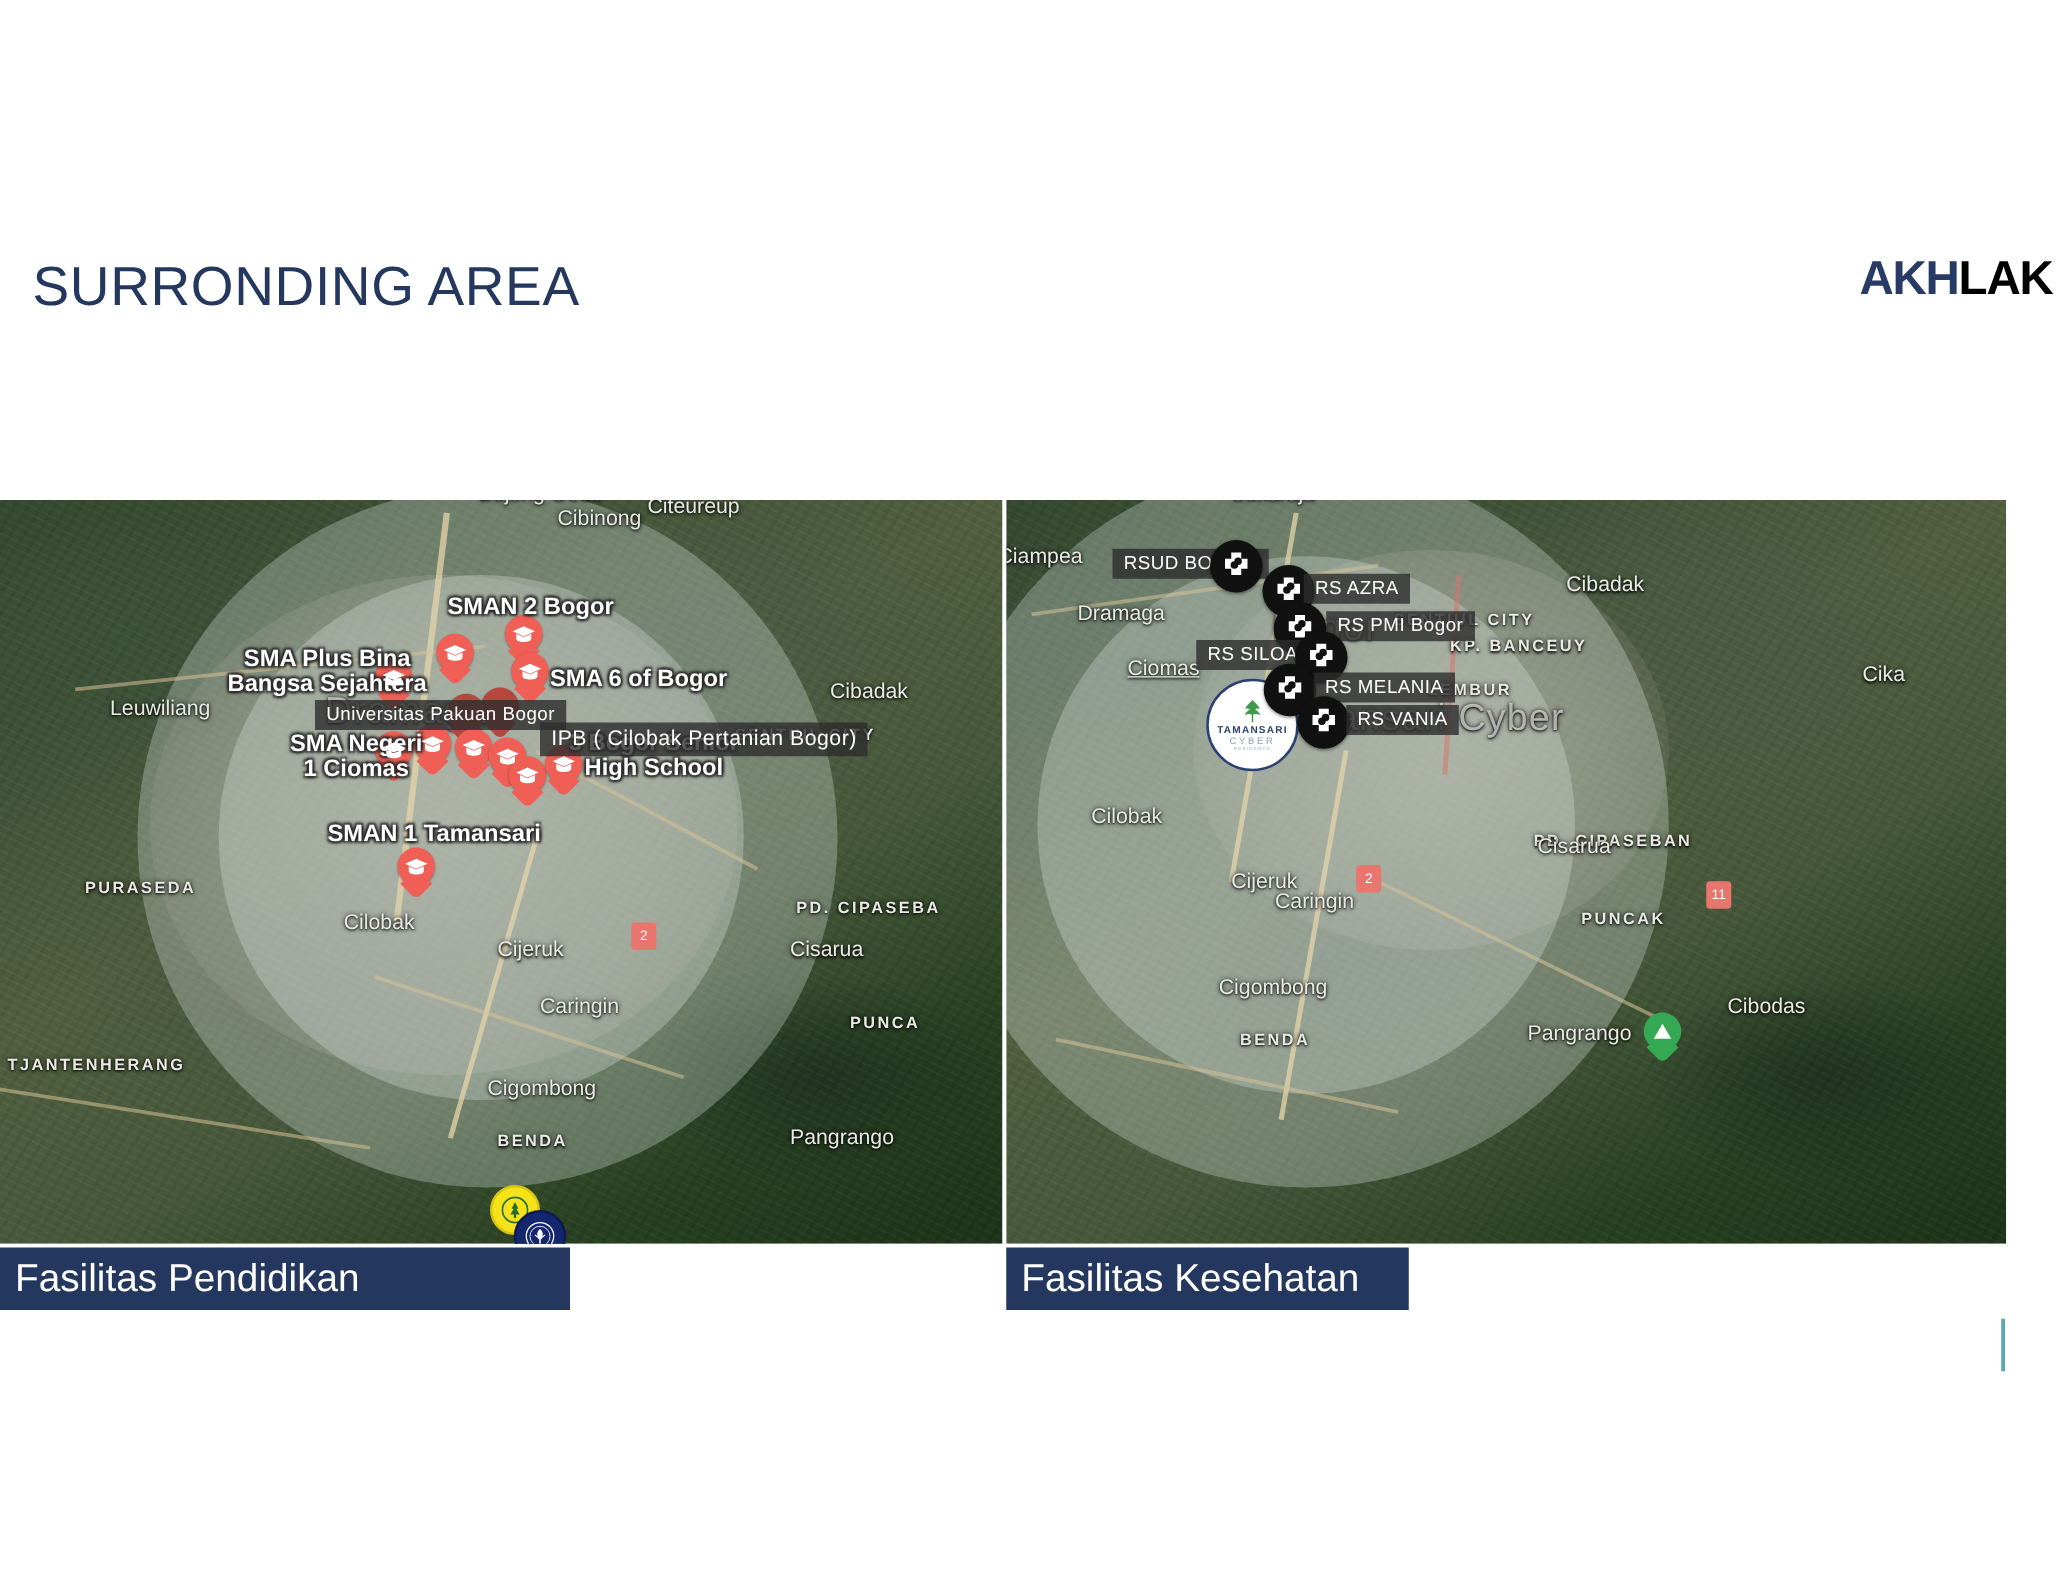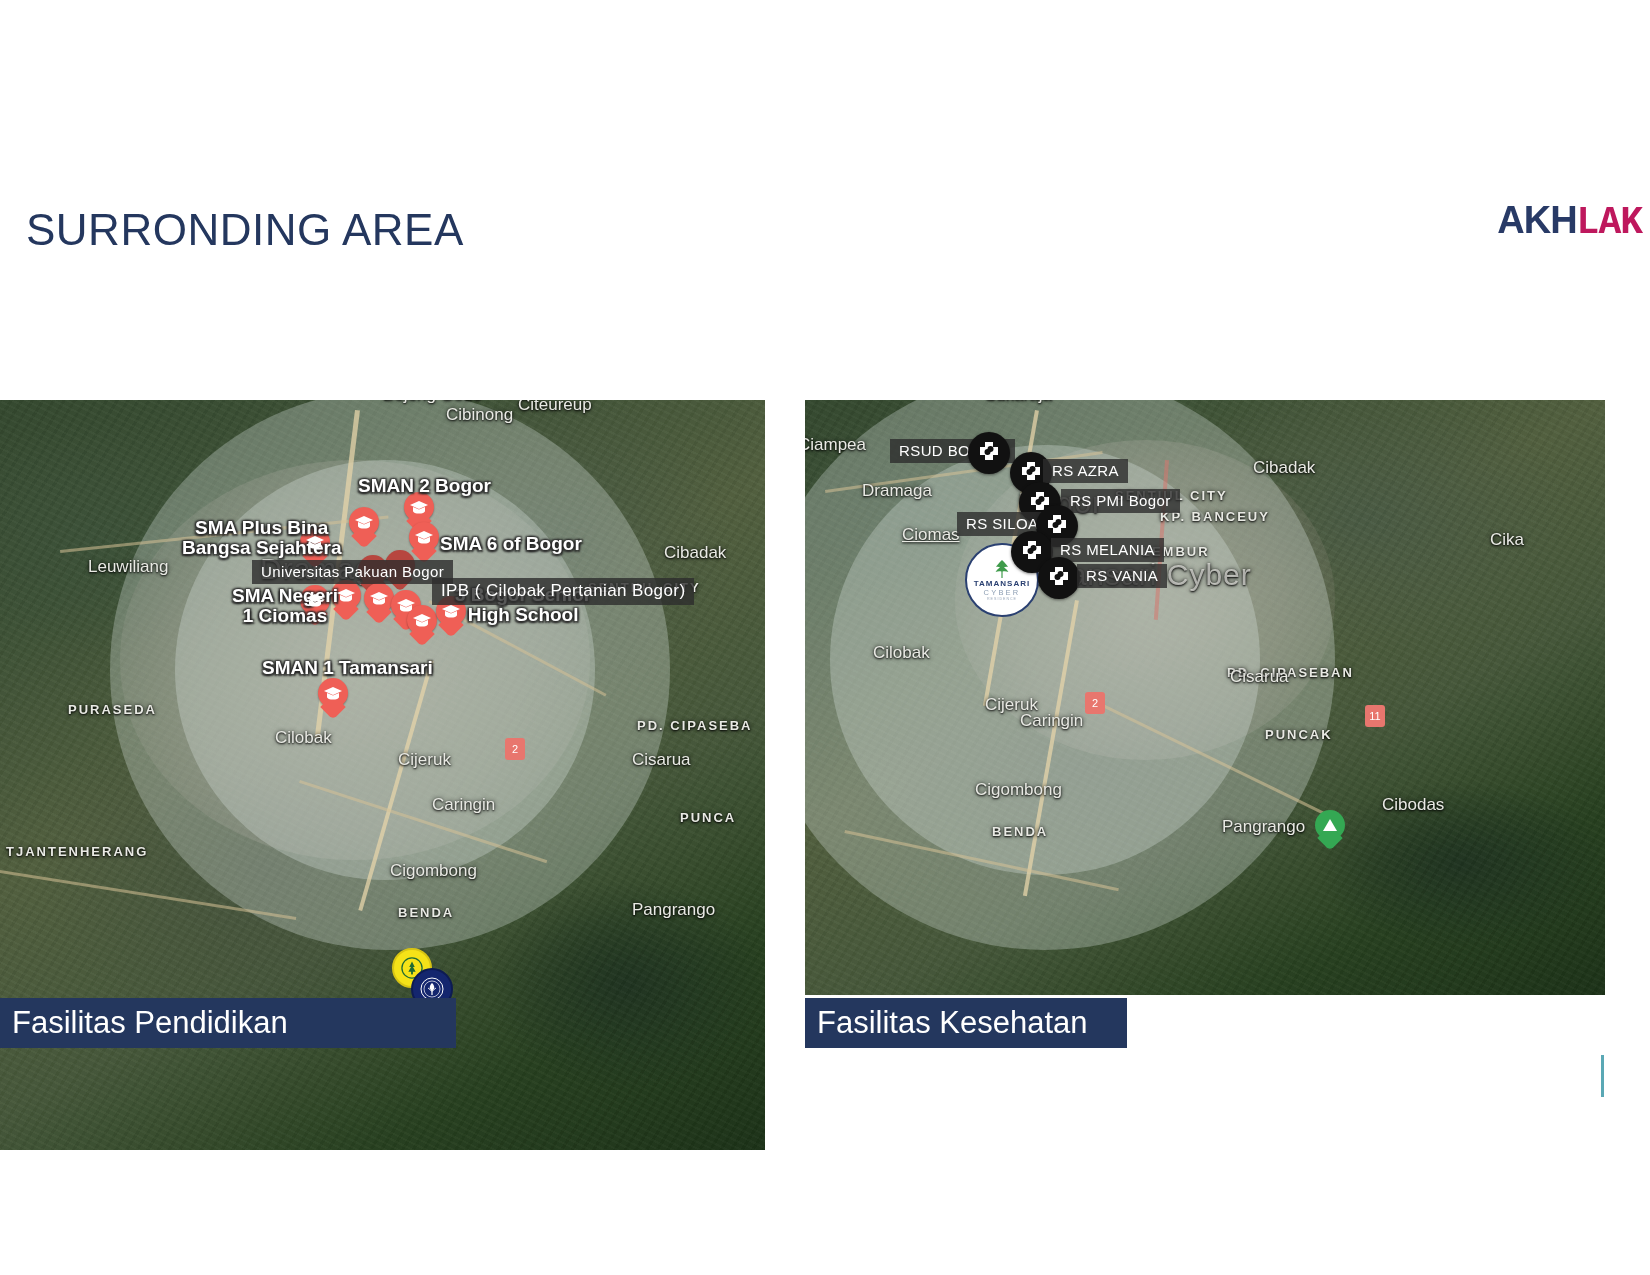--- a/index.html
+++ b/index.html
@@ -87,32 +87,33 @@
   }
   .akhlak {
     font-family: "Liberation Sans", sans-serif;
     font-size: 38px;
     font-weight: bold;
     letter-spacing: -1px;
     line-height: 1;
     margin-bottom: 4px;
   }
   .akhlak .dark { color: #283a66; }
-  .akhlak .teal { color: #be185d; font-family: Liberation Mono, monospace; }
+  .akhlak .teal { color: #000000; }
 
   
   .map-panel {
     position: absolute;
     overflow: hidden;
   }
   #map-education {
     left: 0px;
     top: 400px;
     width: 765px;
-    height: 750px;
+    height: 595px;
+    padding-left: 37px;
   }
   #map-health {
     left: 805px;
     top: 400px;
     width: 800px;
     height: 595px;
   }
   .map-canvas {
     position: absolute;
     inset: 0;

